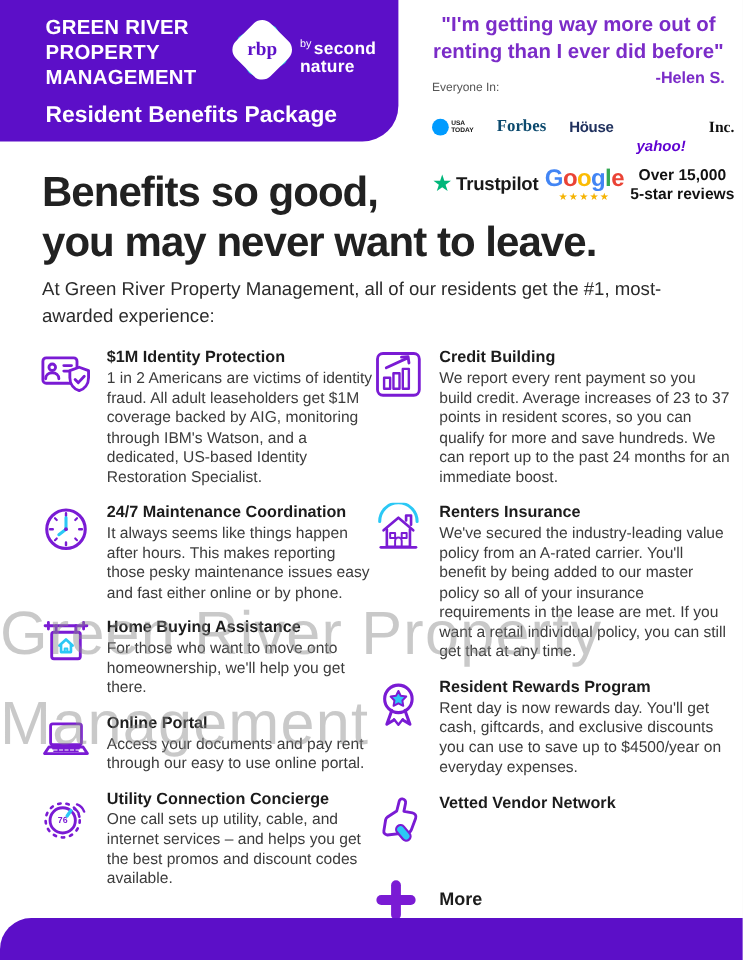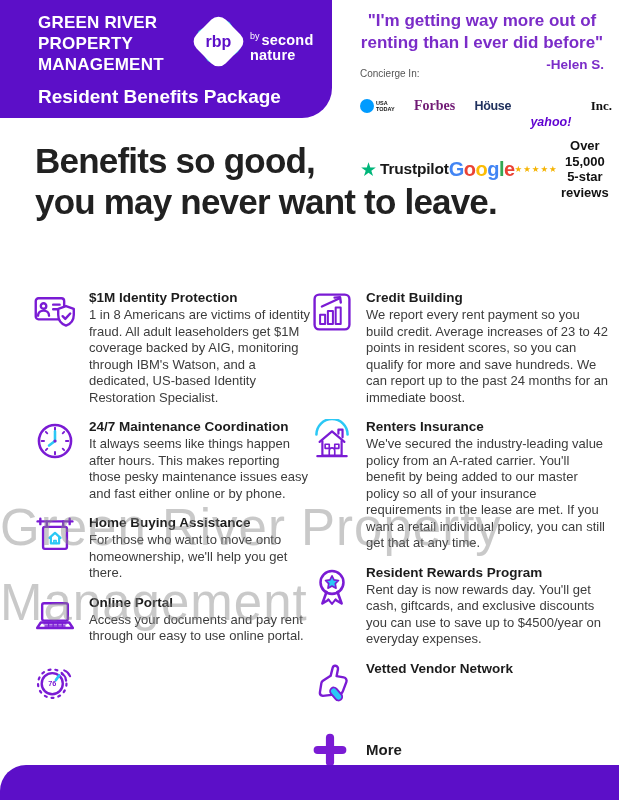--- a/index.html
+++ b/index.html
@@ -6,21 +6,21 @@
   body { background:#e8e8e8; font-family:"Liberation Sans", sans-serif; }
   .page { position:relative; width:619px; height:800px; background:#fff; overflow:hidden; margin:0 auto; }
 
   
   .brand-panel { position:absolute; left:0; top:0; width:332px; height:118px;
     background:#5C0FC8; border-bottom-right-radius:30px; color:#fff; }
   .brand-name { position:absolute; left:38px; top:12px; font-size:17px; font-weight:bold;
     line-height:1.24; white-space:pre-line; letter-spacing:.2px; }
   .package-title { position:absolute; left:38px; top:86px; font-size:19px; font-weight:bold; }
 
-  .rbp-logo { position:absolute; left:188px; top:12px; width:60px; height:60px; }
+  .rbp-logo { position:absolute; left:188px; top:12px; width:60px; height:60px;font-family:Liberation Serif, serif; }
   .rbp-teal { position:absolute; left:12px; top:11px; width:37px; height:37px; background:#2FD3DF;
     border-radius:9px; transform:rotate(66deg); }
   .rbp-white { position:absolute; left:10px; top:9px; width:41px; height:41px; background:#fff;
     border-radius:10px; transform:rotate(45deg); }
   .rbp-text { position:absolute; left:10px; top:9px; width:41px; height:41px; display:flex;
     align-items:center; justify-content:center; color:#5C0FC8; font-weight:bold; font-size:16px; }
   .by-nature { position:absolute; left:250px; top:32px; color:#fff; line-height:.92; }
   .by-nature .by { font-size:9px; vertical-align:6px; font-weight:normal; margin-right:2px; }
   .by-nature .nat { font-weight:bold; font-size:14.5px; letter-spacing:.2px; }
 
@@ -28,30 +28,30 @@
   .testimonial { position:absolute; left:352px; top:10px; width:260px; text-align:center; }
   .quote { color:#7B2CC8; font-size:17px; font-weight:bold; line-height:1.32; }
   .quote-author { color:#7B2CC8; font-size:13.5px; font-weight:bold; text-align:right; padding-right:8px; margin-top:2px; }
 
   .featured { position:absolute; left:360px; top:68px; width:252px; }
   .featured-label { font-size:10px; color:#555; margin-bottom:4px; }
   .logo-row { display:flex; align-items:center; justify-content:space-between; }
   .usatoday { display:flex; align-items:center; gap:2px; }
   .usatoday .dot { width:14px; height:14px; border-radius:50%; background:#009BFF; }
   .usatoday .txt { font-size:5.5px; font-weight:bold; color:#111; line-height:1.1; }
-  .forbes { font-family:"Liberation Serif", serif; font-weight:bold; font-size:14px; color:#701a75; }
+  .forbes { font-family:"Liberation Serif", serif; font-weight:bold; font-size:14px; color:#0c4a6e; }
   .house { font-weight:bold; font-size:12.5px; color:#20315E; letter-spacing:-.3px; }
   .yahoo { font-weight:bold; font-size:12.5px; color:#5F01D1; font-style:italic;margin-top:32px; }
   .inc { font-family:"Liberation Serif", serif; font-weight:bold; font-size:13px; color:#111; }
 
   .review-row { display:flex; align-items:center; justify-content:space-between; margin-top:9px; }
   .trustpilot { display:flex; align-items:center; gap:3px; }
   .tp-star { color:#00B67A; font-size:19px; line-height:1; }
   .tp-label { font-size:15.5px; color:#191919; font-weight:bold; letter-spacing:-.2px; }
-  .google { display:flex; flex-direction:row; align-items:center; line-height:1; }
+  .google { display:flex; flex-direction:column; align-items:center; line-height:1; }
   .google-word { font-size:20px; font-weight:bold; letter-spacing:-.5px; }
   .g1,.g4{color:#4285F4;} .g2,.g6{color:#EA4335;} .g3{color:#FBBC05;} .g5{color:#34A853;}
   .g-stars { color:#F5B301; font-size:8.5px; letter-spacing:1px; margin-top:1px; }
   .review-summary { font-size:13px; font-weight:bold; color:#111; line-height:1.2; white-space:pre-line; text-align:center; }
 
   
   .headline { position:absolute; left:35px; top:141px; font-size:35px; font-weight:800;
     color:#212121; line-height:1.16; letter-spacing:-.8px; white-space:pre-line; }
   .intro { position:absolute; left:35px; top:231px; width:548px; font-size:15.5px;
     color:#2B2B2B; line-height:1.4; }
@@ -93,21 +93,21 @@
 nature</span></div>
     <div class="package-title">Resident Benefits Package</div>
   </div>
 
   <div class="testimonial">
     <div class="quote">"I'm getting way more out of renting than I ever did before"</div>
     <div class="quote-author">-Helen S.</div>
   </div>
 
   <div class="featured">
-    <div class="featured-label">Concierge In:</div>
+    <div class="featured-label">Everyone In:</div>
     <div class="logo-row">
       <span class="usatoday">
         <span class="dot"></span>
         <span class="txt" style="white-space:pre-line">USA
 TODAY</span>
       </span>
       <span class="forbes">Forbes</span>
       <span class="house">Höuse</span>
       <span class="yahoo">yahoo!</span>
       <span class="inc">Inc.</span>
@@ -123,37 +123,38 @@
         </span>
         <span class="g-stars">★★★★★</span>
       </span>
       <span class="review-summary">Over 15,000
 5-star reviews</span>
     </div>
   </div>
 
   <div class="headline">Benefits so good,
 you may never want to leave.</div>
+  <div class="intro">At Green River Property Management, all of our residents get the #1, most-awarded experience:</div>
 
   <div class="col col-left">
 
     <div class="benefit">
       <span class="bicon">
         <svg width="44" height="44" viewBox="0 0 48 48" fill="none" stroke="#7A1BD4" stroke-width="2.6" stroke-linecap="round" stroke-linejoin="round">
           <rect x="3" y="9" width="31" height="23" rx="3"></rect>
           <circle cx="11.5" cy="17.5" r="3"></circle>
           <path d="M5.5 28c0-3.5 2.7-5.5 6-5.5s6 2 6 5.5"></path>
           <path d="M22 16h7M22 21h7"></path>
           <path d="M36 17.5l8.5 3v6.5c0 6-3.8 10.2-8.5 11.8-4.7-1.6-8.5-5.8-8.5-11.8v-6.5z" fill="#ffffff"></path>
           <path d="M32.3 28.6l2.9 2.9 5.4-5.8"></path>
         </svg>
       </span>
       <div class="btext">
         <div class="btitle">$1M Identity Protection</div>
-        <div class="bdesc">1 in 8 Americans are victims of identity fraud. All adult leaseholders get $1M coverage backed by AIG, monitoring through IBM's Watson, and a dedicated, US-based Identity Restoration Specialist.</div>
+        <div class="bdesc">1 in 2 Americans are victims of identity fraud. All adult leaseholders get $1M coverage backed by AIG, monitoring through IBM's Watson, and a dedicated, US-based Identity Restoration Specialist.</div>
       </div>
     </div>
 
     <div class="benefit">
       <span class="bicon">
         <svg width="44" height="44" viewBox="0 0 48 48" fill="none" stroke="#7A1BD4" stroke-width="2.8" stroke-linecap="round">
           <circle cx="24" cy="24" r="17.5"></circle>
           <path d="M24 9.5v2.5M38.5 24H36M24 38.5V36M9.5 24H12" stroke-width="2.2"></path>
           <path d="M34 14l-1.6 1.6M34 34l-1.6-1.6M14 34l1.6-1.6M14 14l1.6 1.6" stroke-width="2"></path>
           <path d="M24 24V13.5" stroke="#2BC8F5"></path>
@@ -204,39 +205,43 @@
       <span class="bicon">
         <svg width="44" height="44" viewBox="0 0 48 48" fill="none" stroke="#7A1BD4" stroke-width="2.6" stroke-linecap="round">
           <circle cx="21" cy="28" r="11.5"></circle>
           <circle cx="21" cy="28" r="15.5" stroke-width="2.4" stroke-dasharray="2.2 5.4"></circle>
           <text x="21" y="30.8" font-size="8" font-weight="bold" fill="#7A1BD4" stroke="none" text-anchor="middle" font-family="Liberation Sans, sans-serif">76</text>
           <path d="M25 24l3.5-5" stroke="#2BC8F5" stroke-width="3"></path>
           <path d="M34 13.5a11 11 0 0 1 6.5 6.5" stroke-width="2.2"></path>
           <path d="M31.5 17.5a7 7 0 0 1 4 4" stroke-width="2.2"></path>
         </svg>
       </span>
+      <div class="btext">
+        <div class="btitle">Utility Connection Concierge</div>
+        <div class="bdesc">One call sets up utility, cable, and internet services – and helps you get the best promos and discount codes available.</div>
+      </div>
     </div>
   </div>
 
   <div class="col col-right">
 
     <div class="benefit">
       <span class="bicon">
         <svg width="44" height="44" viewBox="0 0 48 48" fill="none" stroke="#7A1BD4" stroke-width="2.6" stroke-linecap="round" stroke-linejoin="round">
           <rect x="5" y="5" width="38" height="38" rx="5"></rect>
           <rect x="11" y="27" width="5.5" height="10" stroke-width="2.2"></rect>
           <rect x="19.5" y="23" width="5.5" height="14" stroke-width="2.2"></rect>
           <rect x="28" y="19" width="5.5" height="18" stroke-width="2.2"></rect>
           <path d="M13 18L32.5 9"></path>
           <path d="M26.8 8.3l6-.5.8 5.8"></path>
         </svg>
       </span>
       <div class="btext">
         <div class="btitle">Credit Building</div>
-        <div class="bdesc">We report every rent payment so you build credit. Average increases of 23 to 42 points in resident scores, so you can qualify for more and save hundreds. We can report up to the past 24 months for an immediate boost.</div>
+        <div class="bdesc">We report every rent payment so you build credit. Average increases of 23 to 37 points in resident scores, so you can qualify for more and save hundreds. We can report up to the past 24 months for an immediate boost.</div>
       </div>
     </div>
 
     <div class="benefit">
       <span class="bicon">
         <svg width="44" height="44" viewBox="0 0 48 48" fill="none" stroke="#7A1BD4" stroke-width="2.4" stroke-linecap="round" stroke-linejoin="round">
           <path d="M7 17a17 17 0 0 1 34 0" stroke="#2BC8F5" stroke-width="2.8"></path>
           <path d="M31 16v-4.5h4.5V20"></path>
           <path d="M10.5 25L24 13.5 37.5 25"></path>
           <path d="M13.5 24v16h21V24"></path>

